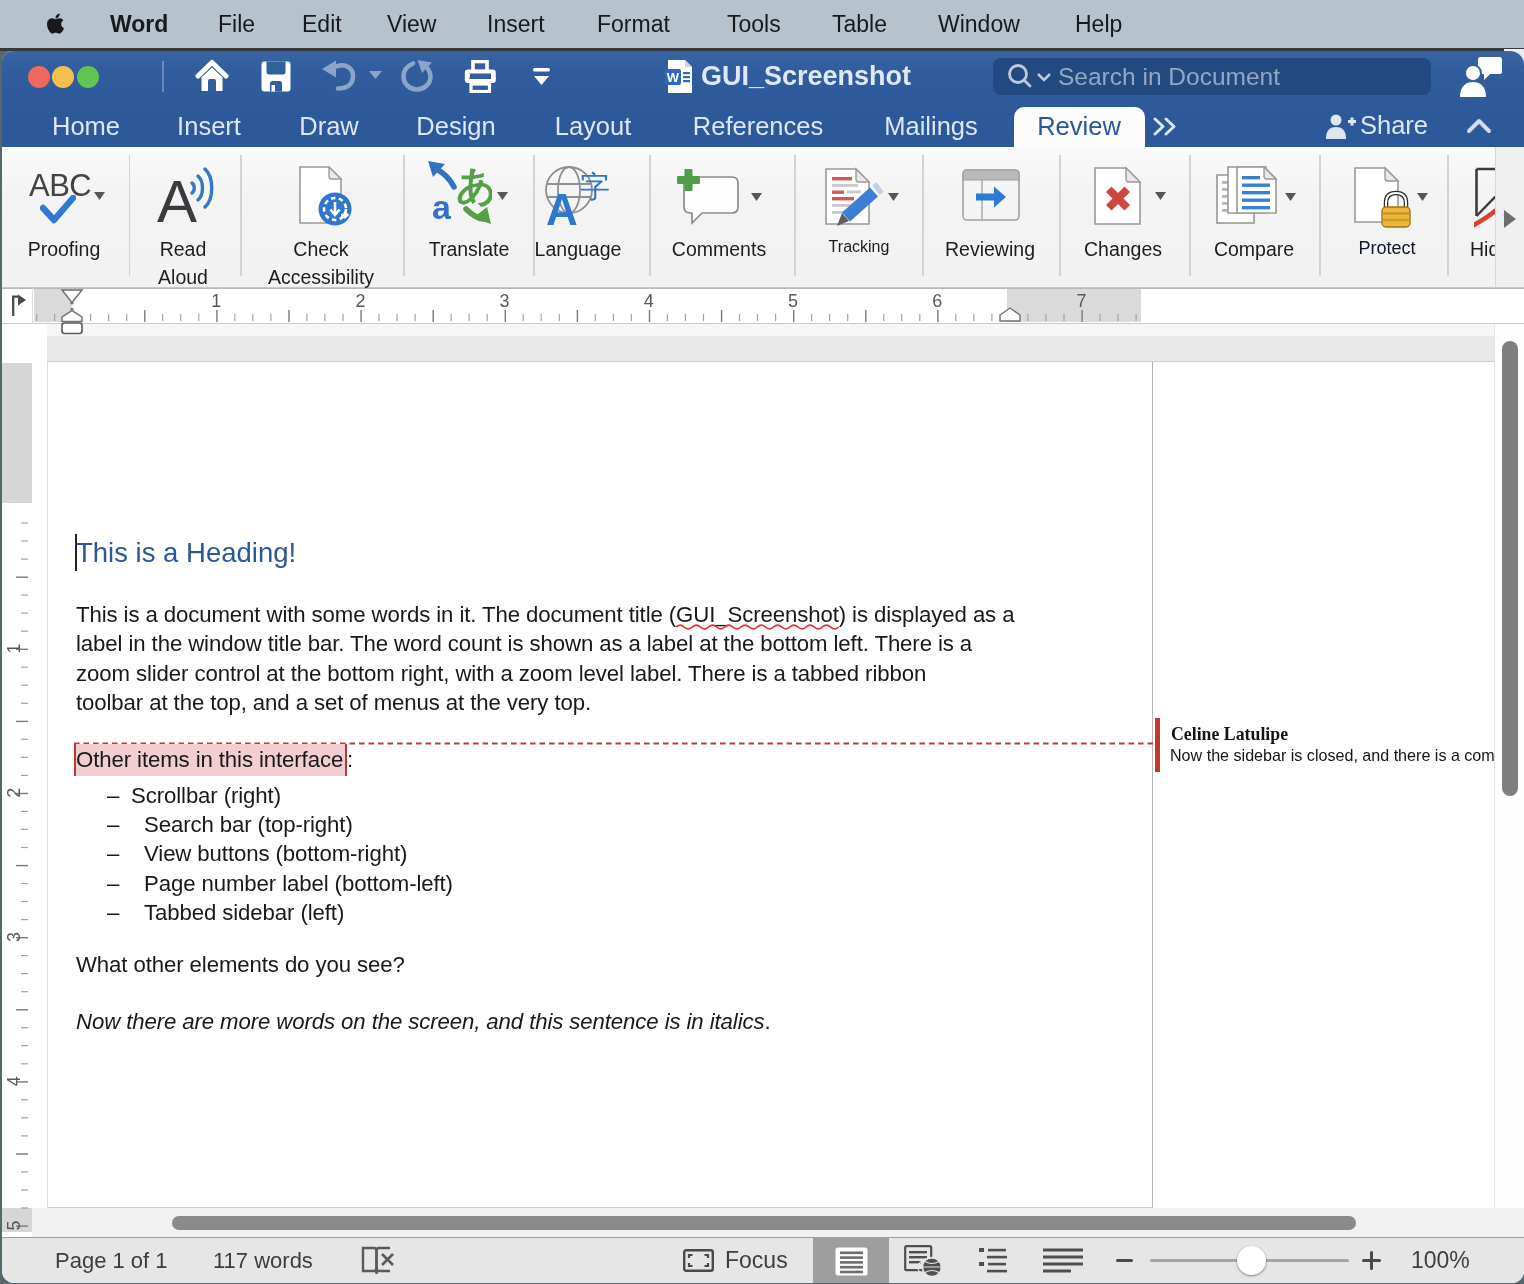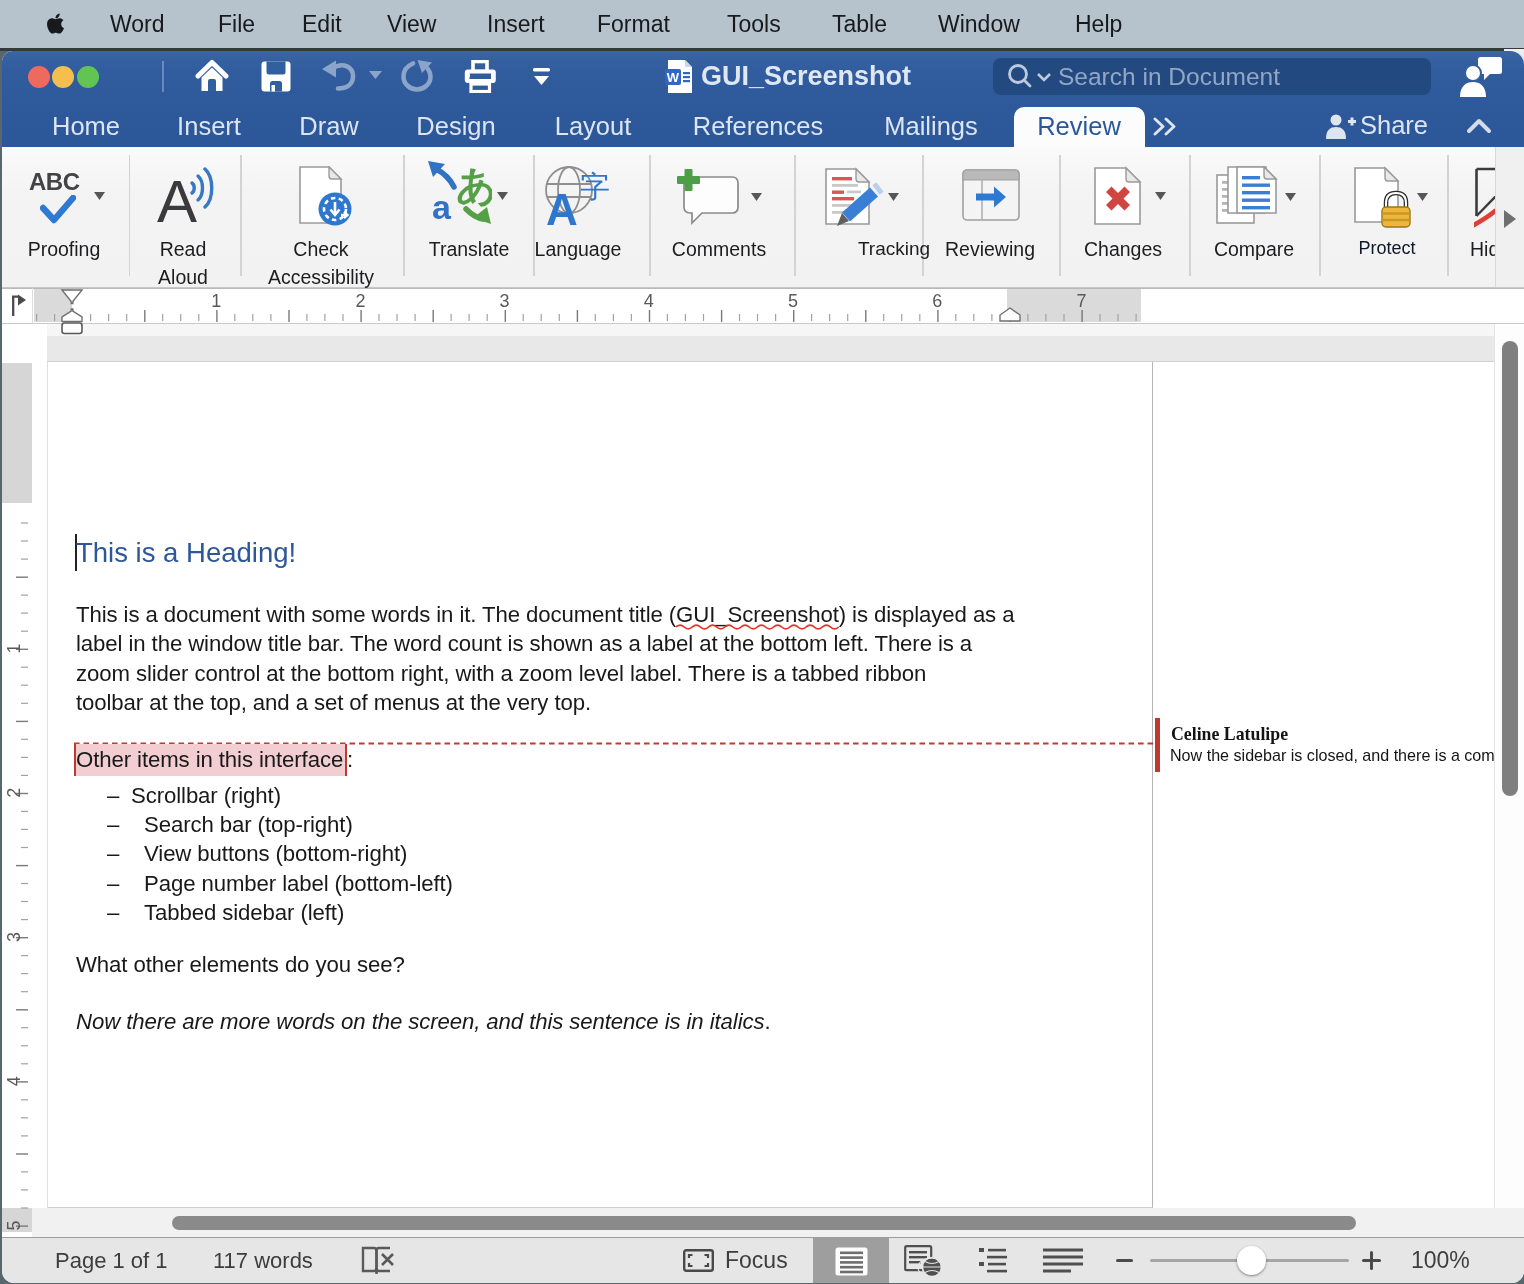--- a/index.html
+++ b/index.html
@@ -6,21 +6,21 @@
 body{position:relative;background:#57676c;font-family:"Liberation Sans",sans-serif;overflow:hidden}
 .a{position:absolute}
 .tx{position:absolute;white-space:nowrap}
 </style></head>
 <body>
 
 <div class="a" style="left:0;top:0;width:1524px;height:48px;background:#b6c2cc"></div>
 <svg class="a" style="left:46px;top:12px" width="19" height="23" viewBox="0 0 384 512">
     <path fill="#17191c" d="M318.7 268.7c-.2-36.7 16.4-64.4 50-84.8-18.8-26.9-47.2-41.7-84.7-44.6-35.5-2.7-74.3 20.7-88.5 20.7-15 0-49.4-19.7-76.4-19.7C63.3 141.2 4 184.8 4 273.5q0 39.3 14.4 81.2c12.8 36.7 59 126.7 107.2 125.2 25.2-.6 43-17.9 75.8-17.9 31.8 0 48.3 17.9 76.4 17.9 48.6-.7 90.4-82.5 102.6-119.3-65.2-30.7-61.7-90-61.7-91.9zm-56.6-164.2c27.3-32.4 24.8-61.9 24-72.5-24.1 1.4-52 16.4-67.9 34.9-17.5 19.8-27.8 44.3-25.6 71.9 26.1 2 49.9-11.4 69.5-34.3z"></path>
   </svg>
-<div class="tx" style="left:110px;top:11px;font-size:23px;font-weight:400;color:#17191c">Word</div>
+<div class="tx" style="left:110px;top:11px;font-size:23px;font-weight:700;color:#17191c">Word</div>
 <div class="tx" style="left:218px;top:11px;font-size:23px;color:#17191c">File</div>
 <div class="tx" style="left:302px;top:11px;font-size:23px;color:#17191c">Edit</div>
 <div class="tx" style="left:387px;top:11px;font-size:23px;color:#17191c">View</div>
 <div class="tx" style="left:487px;top:11px;font-size:23px;color:#17191c">Insert</div>
 <div class="tx" style="left:597px;top:11px;font-size:23px;color:#17191c">Format</div>
 <div class="tx" style="left:727px;top:11px;font-size:23px;color:#17191c">Tools</div>
 <div class="tx" style="left:832px;top:11px;font-size:23px;color:#17191c">Table</div>
 <div class="tx" style="left:938px;top:11px;font-size:23px;color:#17191c">Window</div>
 <div class="tx" style="left:1075px;top:11px;font-size:23px;color:#17191c">Help</div>
 
@@ -141,28 +141,28 @@
   <div class="a" style="left:1187px;top:104px;width:1.5px;height:121px;background:#d4d3d4"></div>
   <div class="a" style="left:1317px;top:104px;width:1.5px;height:121px;background:#d4d3d4"></div>
   <div class="a" style="left:1445px;top:104px;width:1.5px;height:121px;background:#d4d3d4"></div>
 
   <div class="tx" style="left:62px;top:187px;transform:translateX(-50%);font-size:19.5px;color:#1d1d1f">Proofing</div>
   <div class="tx" style="left:181px;top:185px;transform:translateX(-50%);font-size:19.5px;color:#1d1d1f;text-align:center;line-height:27.5px">Read<br>Aloud</div>
   <div class="tx" style="left:319px;top:185px;transform:translateX(-50%);font-size:19.5px;color:#1d1d1f;text-align:center;line-height:27.5px">Check<br>Accessibility</div>
   <div class="tx" style="left:467px;top:187px;transform:translateX(-50%);font-size:19.5px;color:#1d1d1f">Translate</div>
   <div class="tx" style="left:576px;top:187px;transform:translateX(-50%);font-size:19.5px;color:#1d1d1f">Language</div>
   <div class="tx" style="left:717px;top:187px;transform:translateX(-50%);font-size:19.5px;color:#1d1d1f">Comments</div>
-  <div class="tx" style="left:892px;top:187px;transform:translateX(-50%);font-size:19px;color:#1d1d1f">Tracking</div>
+  <div class="tx" style="left:857px;top:187px;transform:translateX(-50%);font-size:16px;color:#1d1d1f">Tracking</div>
   <div class="tx" style="left:988px;top:187px;transform:translateX(-50%);font-size:19.5px;color:#1d1d1f">Reviewing</div>
   <div class="tx" style="left:1121px;top:187px;transform:translateX(-50%);font-size:19.5px;color:#1d1d1f">Changes</div>
   <div class="tx" style="left:1252px;top:187px;transform:translateX(-50%);font-size:19.5px;color:#1d1d1f">Compare</div>
   <div class="tx" style="left:1385px;top:187px;transform:translateX(-50%);font-size:18px;color:#0f172a">Protect</div>
   <div class="a" style="left:1468px;top:187px;width:25px;height:26px;overflow:hidden"><span style="font-size:19.5px;color:#1d1d1f;white-space:nowrap">Hide</span></div>
 
-  <div class="tx" style="left:27px;top:117px;font-size:24px;font-weight:700;color:#434345;letter-spacing:-0.5px">ABC</div>
+  <div class="tx" style="left:27px;top:117px;font-size:31px;font-weight:400;color:#434345;letter-spacing:-0.5px">ABC</div>
   <svg class="a" style="left:38px;top:144px" width="36" height="30" viewBox="0 0 36 30">
     <path d="M3 13 L14 25 L33 3" fill="none" stroke="#2e7ad2" stroke-width="6.4" stroke-linecap="round" stroke-linejoin="round"></path>
   </svg>
   <svg class="a" style="left:92px;top:141px" width="11" height="8" viewBox="0 0 11 8">
       <path d="M0 0 h11 l-5.5 8 z" fill="#565656"></path>
     </svg>
 
   <div class="tx" style="left:155px;top:116px;font-size:60px;color:#3a3a3c">A</div>
   <svg class="a" style="left:187px;top:116px" width="28" height="42" viewBox="0 0 28 42">
     <path d="M3 16 C6 18 6 24 3 26" fill="none" stroke="#3878c0" stroke-width="3.4" stroke-linecap="round"></path>

